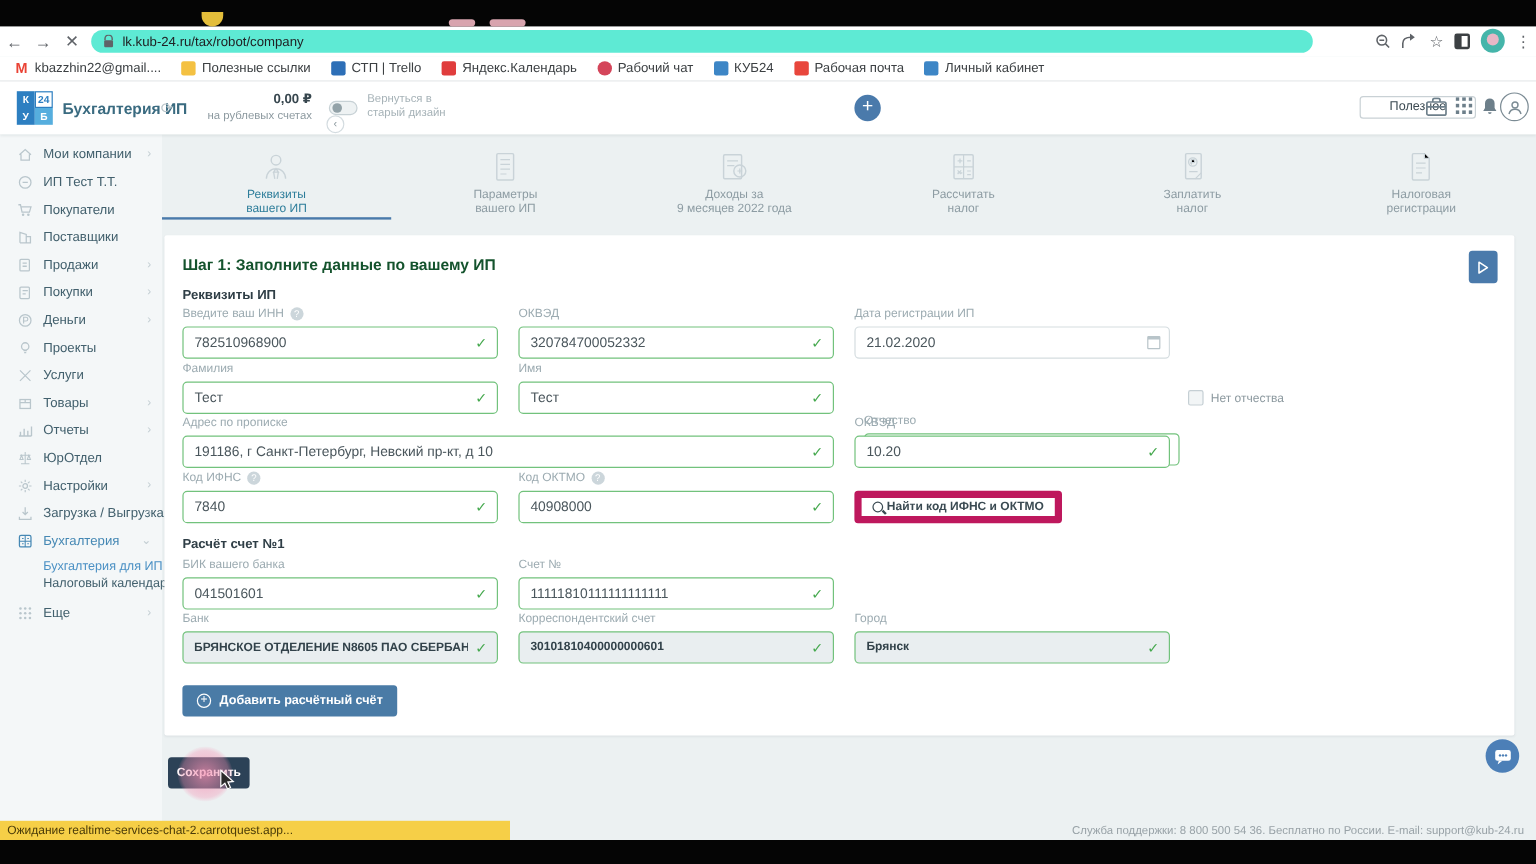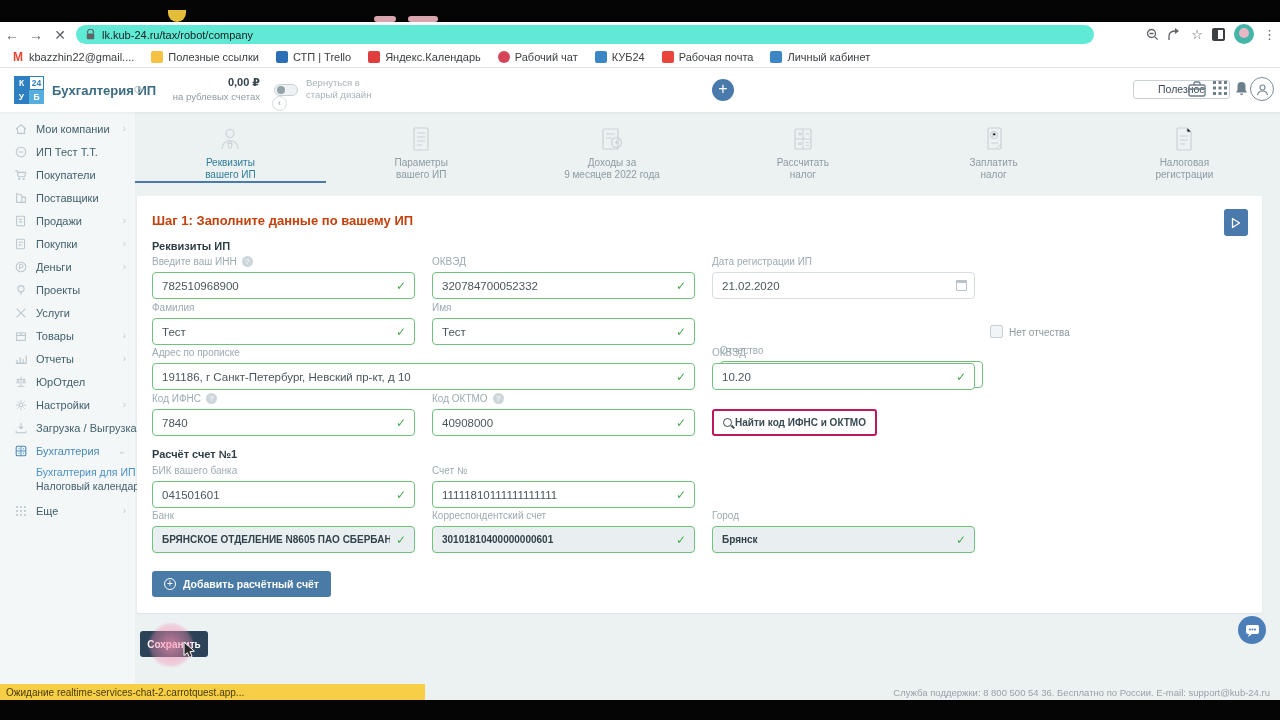--- a/index.html
+++ b/index.html
@@ -73,38 +73,38 @@
   
   .tabs { position:absolute; left:135px; top:112px; width:1145px; height:78px; display:flex; }
   .tab { width:190.8px; position:relative; display:flex; flex-direction:column; align-items:center; padding-top:13px; cursor:pointer; }
   .tab .t-ic { color:#c9d3d8; }
   .tab .t-lb { margin-top:4px; font-size:10px; line-height:11.5px; color:#8d9ca3; text-align:center; }
   .tab.active .t-lb { color:#2d7d9a; }
   .tab.active::after { content:""; position:absolute; left:0; right:0; bottom:7px; height:2px; background:#4a7aab; }
 
   
   .card { position:absolute; left:137px; top:196px; width:1125px; height:417px; background:#fff; border-radius:2px; box-shadow:0 1px 2px rgba(40,60,70,.07); }
-  .step-title { position:absolute; left:15px; top:17px; font-size:13px; font-weight:bold; color:#c2410c; }
+  .step-title { position:absolute; left:15px; top:17px; font-size:13px; font-weight:bold; color:#14532d; }
   .play-btn { position:absolute; right:14px; top:13px; width:24px; height:27px; border-radius:3px; background:#4a7aab; display:flex; align-items:center; justify-content:center; }
   .section-lb { position:absolute; font-size:11px; font-weight:bold; color:#2f3e46; }
   .fld { position:absolute; }
   .fld-lb { font-size:10px; color:#9cabb1; margin-bottom:5px; white-space:nowrap; display:flex; align-items:center; }
   .help::after { content:"?"; }
   .help { width:11px; height:11px; border-radius:50%; background:#ccd6db; color:#fff; font-size:8px; display:inline-flex; align-items:center; justify-content:center; margin-left:5px; }
   .inp { position:relative; height:27px; border:1px solid #72c27c; border-radius:4px; background:#fff; display:flex; align-items:center; padding:0 24px 0 9px; }
   .inp input { border:none; outline:none; background:transparent; width:100%; font-family:inherit; font-size:11.5px; color:#4a565c; }
   .inp .ok::after { content:"✓"; }
   .inp .ok { position:absolute; right:8px; color:#46a94f; font-weight:bold; font-size:12px; }
   .inp.neutral { border-color:#d5dde0; }
   .inp.bold { background:#e9eef0; }
   .inp.bold input { font-weight:bold; font-size:10px; color:#32424a; }
   .cal-ic { position:absolute; right:7px; width:11px; height:11px; border:1px solid #b8c4c9; border-top-width:3px; border-radius:1px; }
   .chk { position:absolute; left:833px; top:68px; width:13px; height:13px; border:1px solid #c5cfd4; border-radius:2px; background:#f2f5f6; }
   .chk-lb { position:absolute; left:852px; top:70px; font-size:10px; color:#8b989e; }
-  .find-btn { position:absolute; left:575px; top:213px; height:27px; padding:0 9px; background:#fff; border:2px solid #be185d; border-radius:3px; font-size:10px; font-weight:bold; color:#3a4a52; display:flex; align-items:center; gap:3px; }
+  .find-btn { position:absolute; left:575px; top:213px; height:27px; padding:0 9px; background:#fff; border:6px solid #be185d; border-radius:3px; font-size:10px; font-weight:bold; color:#3a4a52; display:flex; align-items:center; gap:3px; }
   .find-btn .mag { width:9px; height:9px; border:1.5px solid #3a4a52; border-radius:50%; position:relative; flex:none; }
   .find-btn .mag::after { content:""; position:absolute; left:7px; top:7px; width:4px; height:1.5px; background:#3a4a52; transform:rotate(45deg); }
   .add-btn { position:absolute; left:15px; top:375px; height:26px; padding:0 12px; background:#4a7ba6; border-radius:3px; color:#fff; font-size:10.5px; font-weight:bold; display:flex; align-items:center; gap:7px; border:none; }
   .add-btn .plus-o { width:12px; height:12px; border:1px solid #fff; border-radius:50%; font-size:10px; line-height:10px; text-align:center; font-weight:normal; }
 
   .save-btn { position:absolute; left:140px; top:631px; width:68px; height:26px; background:#2c4257; border-radius:3px; color:#fff; font-size:10px; font-weight:bold; border:none; z-index:11; display:flex; align-items:center; justify-content:center; }
   .click-halo { position:absolute; left:148px; top:622px; width:46px; height:46px; border-radius:50%; background:radial-gradient(circle, rgba(244,143,177,.75) 0%, rgba(244,143,177,.35) 60%, rgba(244,143,177,0) 72%); z-index:12; pointer-events:none; }
   .cursor { position:absolute; left:183px; top:641px; z-index:13; pointer-events:none; }
 
   .chat-fab { position:absolute; left:1238px; top:616px; width:28px; height:28px; border-radius:50%; background:#4c7fb7; display:flex; align-items:center; justify-content:center; z-index:11; }

